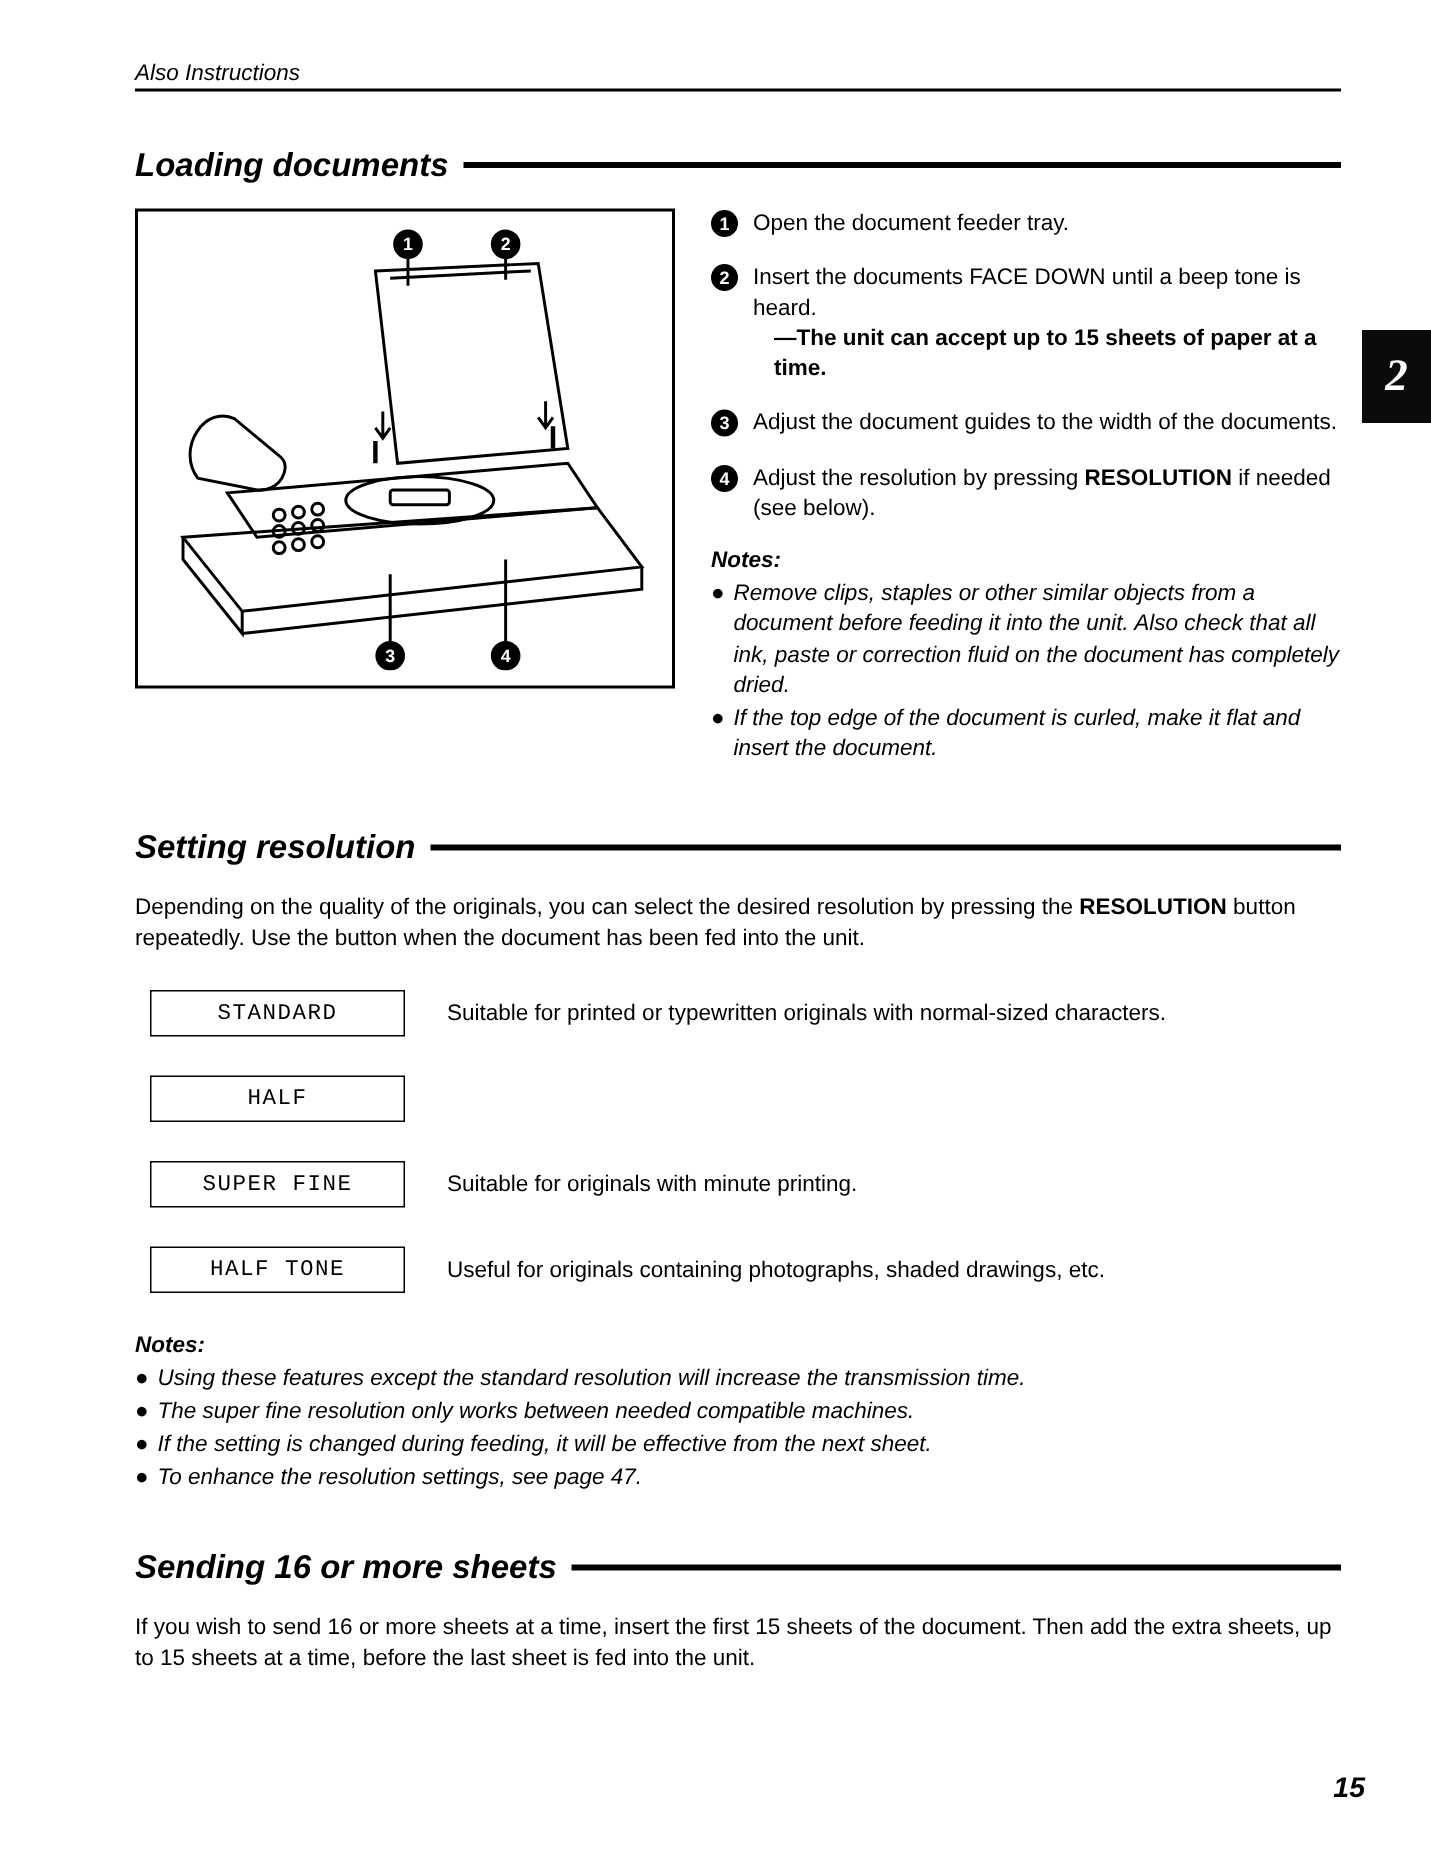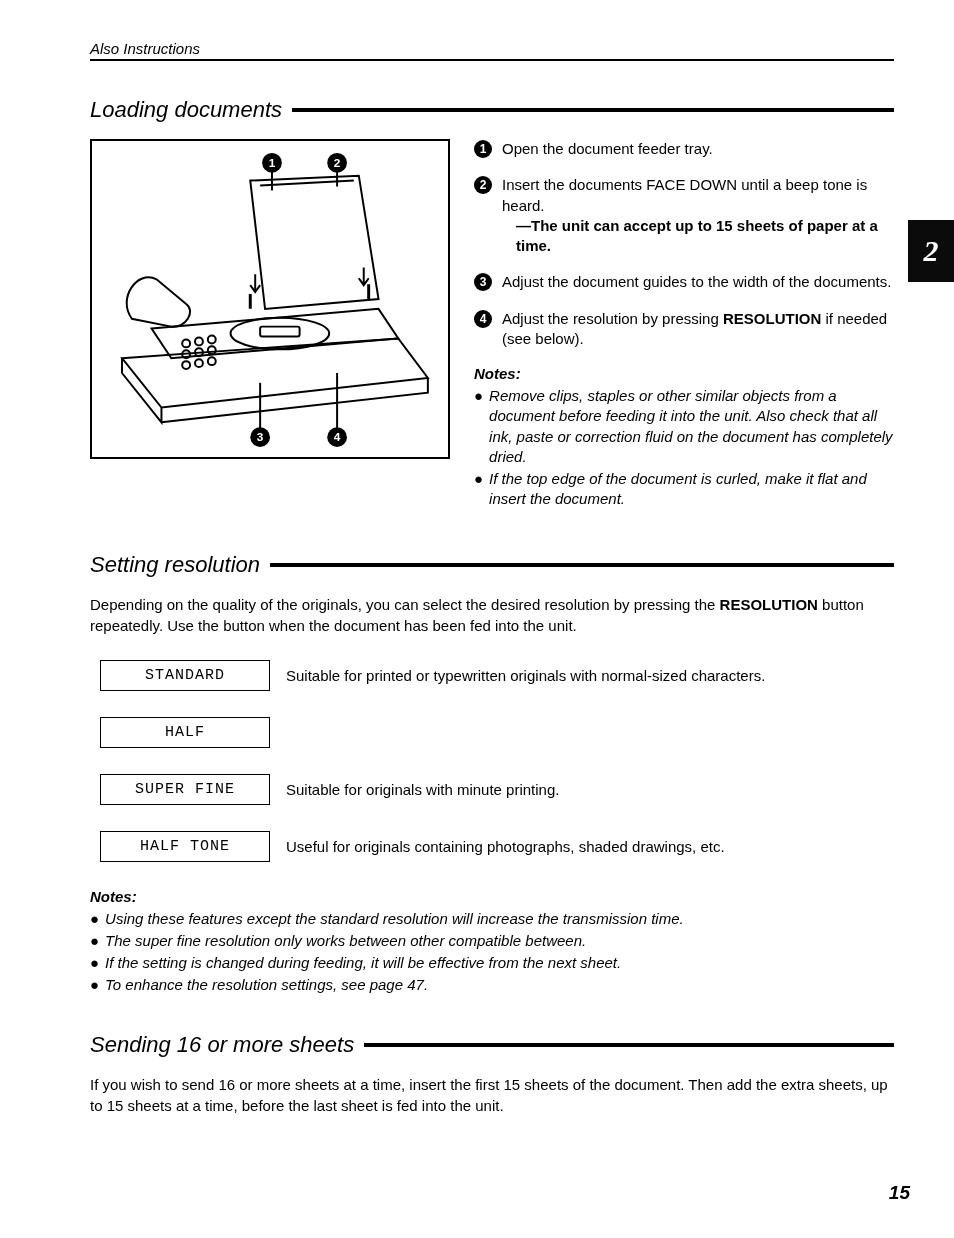--- a/index.html
+++ b/index.html
@@ -15,21 +15,21 @@
   }
   .running-head {
     font-style: italic;
     font-size: 15px;
     border-bottom: 2px solid #000;
     padding-bottom: 2px;
     margin-bottom: 36px;
     font-weight: 500;
   }
   .section-title {
-    font-weight: normal;
+    font-weight: bold;
     font-style: italic;
     font-size: 22px;
     display: flex;
     align-items: center;
     margin-bottom: 16px;
     white-space: nowrap;
   }
   .section-title .rule {
     flex: 1;
     height: 4px;
@@ -60,21 +60,21 @@
     justify-content: center;
     flex: 0 0 auto;
     margin-top: 1px;
   }
   .step-body { flex: 1; line-height: 1.35; }
   .indent { margin-left: 14px; font-weight: bold; }
   .notes-label { font-weight: bold; font-style: italic; margin-top: 10px; margin-bottom: 4px; }
   .note-item { font-style: italic; display: flex; gap: 6px; margin-bottom: 2px; line-height: 1.35; }
   .dot { font-style: normal; }
   .res-intro { margin-bottom: 24px; line-height: 1.4; }
-  .res-row { display: flex; align-items: center; gap: 16px; margin-bottom: 26px; }
+  .res-row { display: flex; align-items: center; gap: 28px; margin-bottom: 26px; }
   .res-box {
     border: 1.5px solid #000;
     width: 170px;
     text-align: center;
     padding: 6px 4px;
     font-family: "Courier New", monospace;
     font-size: 15px;
     letter-spacing: 1px;
     flex: 0 0 auto;
     margin-left: 10px;
@@ -235,21 +235,21 @@
 </div>
 
 <div class="section-notes">
   <div class="notes-label">Notes:</div>
   <div class="note-item">
       <span class="dot">●</span>
       <span>Using these features except the standard resolution will increase the transmission time.</span>
     </div>
   <div class="note-item">
       <span class="dot">●</span>
-      <span>The super fine resolution only works between other compatible between.</span>
+      <span>The super fine resolution only works between needed compatible machines.</span>
     </div>
   <div class="note-item">
       <span class="dot">●</span>
       <span>If the setting is changed during feeding, it will be effective from the next sheet.</span>
     </div>
   <div class="note-item">
       <span class="dot">●</span>
       <span>To enhance the resolution settings, see page 47.</span>
     </div>
 </div>

